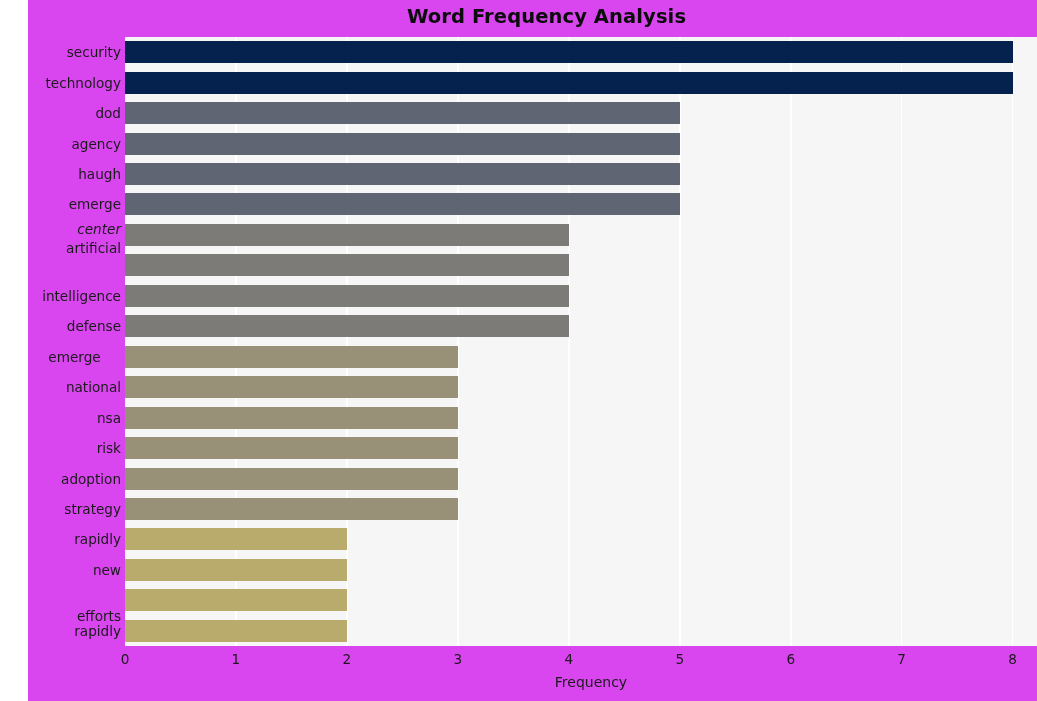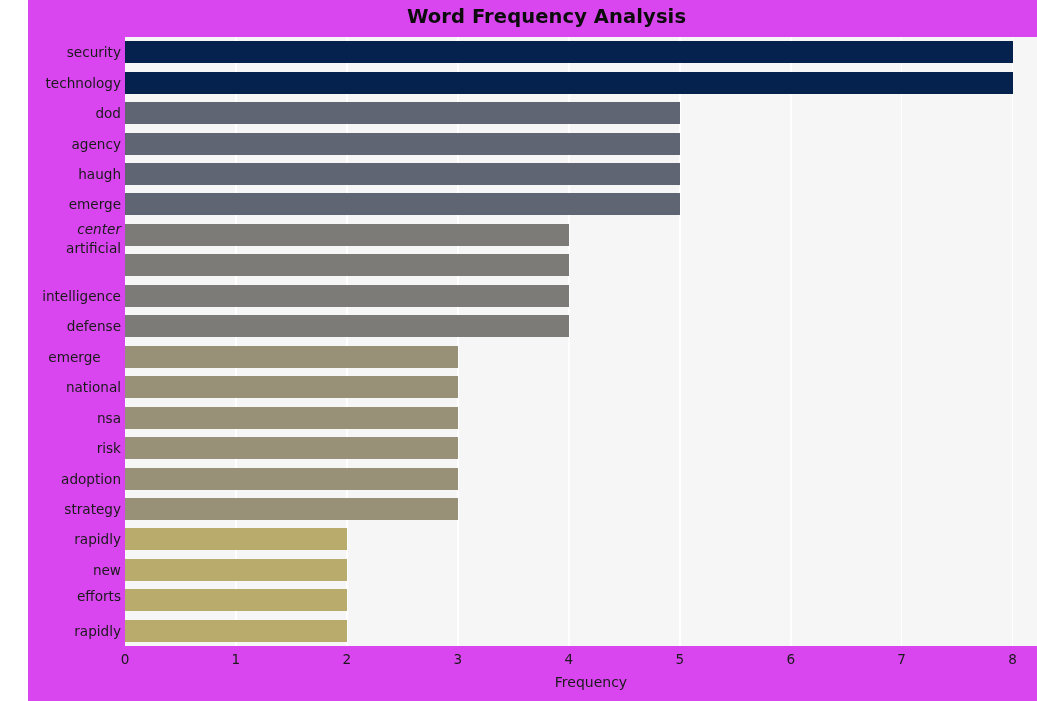--- a/index.html
+++ b/index.html
@@ -173,21 +173,21 @@
       <div class="ytick" style="top: 251.825px;">intelligence</div>
       <div class="ytick" style="top: 282.275px;">defense</div>
       <div class="ytick" style="top: 312.725px; text-align: center;">emerge</div>
       <div class="ytick" style="top: 343.175px;">national</div>
       <div class="ytick" style="top: 373.625px;">nsa</div>
       <div class="ytick" style="top: 404.075px;">risk</div>
       <div class="ytick" style="top: 434.525px;">adoption</div>
       <div class="ytick" style="top: 464.975px;">strategy</div>
       <div class="ytick" style="top: 495.425px;">rapidly</div>
       <div class="ytick" style="top: 525.875px;">new</div>
-      <div class="ytick" style="top: 552px;">efforts</div>
+      <div class="ytick" style="top: 572px;">efforts</div>
       <div class="ytick" style="top: 586.775px;">rapidly</div>
     </div>
   <div id="xlabels-layer">
       <div class="xtick" style="left: 97px;">0</div>
       <div class="xtick" style="left: 207.952px;">1</div>
       <div class="xtick" style="left: 318.905px;">2</div>
       <div class="xtick" style="left: 429.857px;">3</div>
       <div class="xtick" style="left: 540.81px;">4</div>
       <div class="xtick" style="left: 651.762px;">5</div>
       <div class="xtick" style="left: 762.714px;">6</div>

